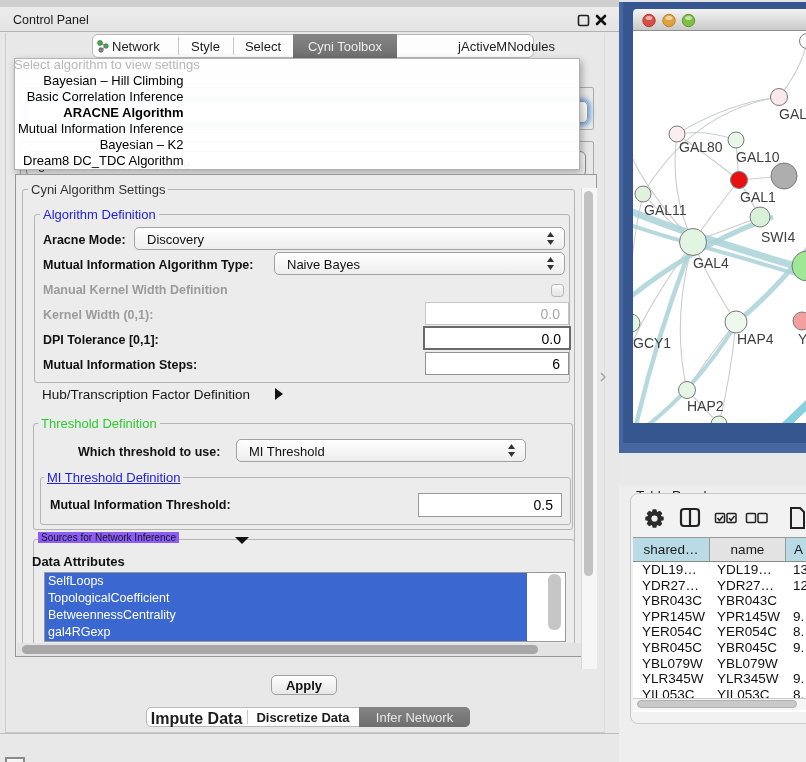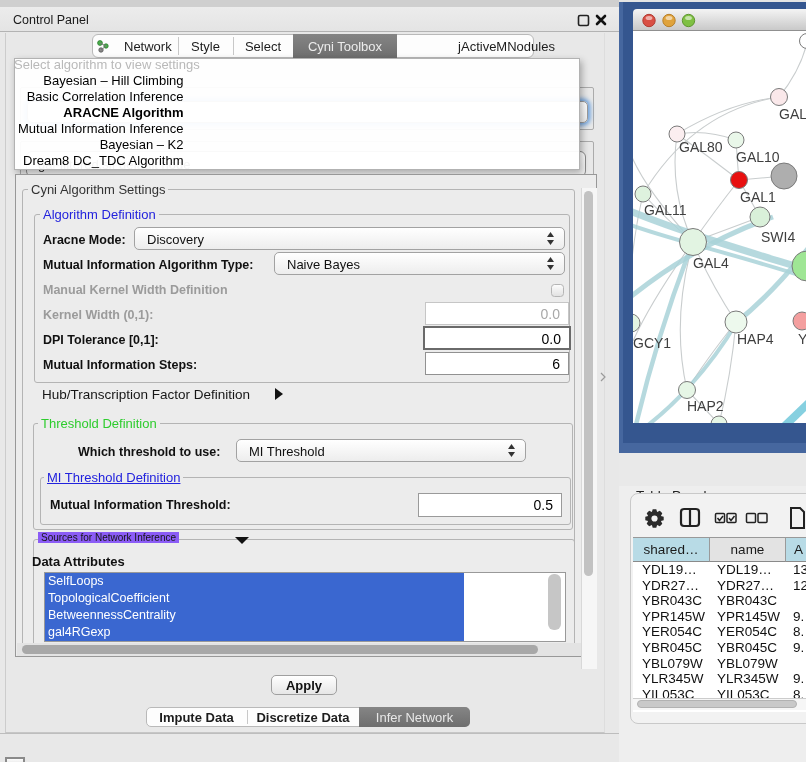--- a/index.html
+++ b/index.html
@@ -27,21 +27,21 @@
 <div class="abs" style="left:92px;top:34px;width:442px;height:24px;background:#fdfdfd;border:1px solid #b9b9b9;border-radius:6px;"></div>
 <div class="abs" style="left:178px;top:37px;width:1px;height:18px;background:#c8c8c8;"></div>
 <div class="abs" style="left:233px;top:37px;width:1px;height:18px;background:#c8c8c8;"></div>
 <div class="abs" style="left:293px;top:34px;width:104px;height:24px;background:linear-gradient(#858585,#6e6e6e);"></div>
 <svg class="abs" style="left:96px;top:39px;" width="14" height="14">
   <circle cx="4" cy="4" r="2.4" fill="#49b04c" stroke="#2c7a2e" stroke-width="0.8"></circle>
   <circle cx="10" cy="7" r="2.2" fill="#49b04c" stroke="#2c7a2e" stroke-width="0.8"></circle>
   <circle cx="5" cy="11" r="2.2" fill="#8a8a8a" stroke="#555" stroke-width="0.8"></circle>
   <path d="M4 4 L10 7 L5 11" stroke="#777" stroke-width="1" fill="none"></path>
 </svg>
-<div class="abs" style="left:112px;top:39px;font-size:13px;color:#1c1c1c;margin-left:12px;">Network</div>
+<div class="abs" style="left:112px;top:39px;font-size:13px;color:#1c1c1c;">Network</div>
 <div class="abs" style="left:178px;top:39px;width:55px;text-align:center;font-size:13px;color:#1c1c1c;">Style</div>
 <div class="abs" style="left:233px;top:39px;width:60px;text-align:center;font-size:13px;color:#1c1c1c;">Select</div>
 <div class="abs" style="left:293px;top:39px;width:104px;text-align:center;font-size:13px;color:#ececec;">Cyni Toolbox</div>
 <div class="abs" style="left:397px;top:39px;width:137px;text-align:center;font-size:13px;color:#1c1c1c;margin-left:41px;">jActiveMNodules</div>
 
 <div class="abs" style="left:20px;top:87px;width:574px;height:43px;border:1px solid #ababab;border-radius:2px;"></div>
 <div class="abs" style="left:27px;top:101px;width:561px;height:22px;background:linear-gradient(#ffffff,#eeeeee);border:1px solid #9a9a9a;border-radius:5px;box-shadow:0 0 4px 2.5px rgba(90,150,220,0.85);"></div>
 <div class="abs" style="left:20px;top:141px;width:574px;height:43px;border:1px solid #ababab;border-radius:2px;"></div>
 <div class="abs" style="left:26px;top:151px;width:560px;height:26px;background:linear-gradient(#ffffff,#ededed);border:1px solid #8a8a8a;border-radius:6px;"></div>
 <div class="abs" style="left:38px;top:157px;font-size:13px;color:#222;">gal-filtered.sif default node</div>
@@ -116,36 +116,36 @@
   <div class="abs" style="left:402px;top:318px;width:144px;height:24px;background:#fff;border:1px solid #9a9a9a;font-size:14px;color:#000;text-align:right;padding:3px 8px 0 0;">0.5</div>
 
   <div class="abs" style="left:17px;top:364px;width:542px;height:300px;border:1px solid #b4b4b4;border-radius:3px;"></div>
   <div class="abs" style="left:22px;top:357px;background:#8b5cf6;padding:0 3px;font-size:10px;color:#161616;">Sources for Network Inference</div>
   <svg class="abs" style="left:218px;top:361px;" width="16" height="9">
       <path d="M1 1 L15 1 L8 8 Z" fill="#111"></path>
     </svg>
   <div class="abs b" style="left:16px;top:379px;font-size:13px;color:#111;">Data Attributes</div>
 
   <div class="abs" style="left:28px;top:397px;width:522px;height:70px;background:#fff;border:1px solid #999;"></div>
-  <div class="abs" style="left:29px;top:398px;width:419px;height:68px;background:#3a67d0;color:#fff;font-size:12.5px;line-height:17px;padding-left:3px;">SelfLoops<br>TopologicalCoefficient<br>BetweennessCentrality<br>gal4RGexp</div>
+  <div class="abs" style="left:29px;top:398px;width:482px;height:68px;background:#3a67d0;color:#fff;font-size:12.5px;line-height:17px;padding-left:3px;">SelfLoops<br>TopologicalCoefficient<br>BetweennessCentrality<br>gal4RGexp</div>
   <div class="abs" style="left:532px;top:399px;width:13px;height:56px;background:#c6c6c6;border-radius:6px;"></div>
 
   <div class="abs" style="left:1px;top:468px;width:564px;height:13px;background:#e3e3e3;"></div>
   <div class="abs" style="left:6px;top:470px;width:516px;height:9px;background:#a8a8a8;border-radius:4.5px;"></div>
 </div>
 
 <div class="abs" style="left:581px;top:188px;width:16px;height:481px;background:#f6f6f6;border-left:1px solid #d8d8d8;"></div>
 <div class="abs" style="left:584px;top:191px;width:9px;height:385px;background:#c2c2c2;border-radius:4.5px;"></div>
 
 <div class="abs" style="left:271px;top:675px;width:66px;height:20px;background:linear-gradient(#ffffff,#e6e6e6);border:1px solid #9f9f9f;border-radius:5px;text-align:center;font-size:13px;font-weight:bold;color:#111;padding-top:2px;">Apply</div>
 
 <div class="abs" style="left:146px;top:707px;width:324px;height:20px;background:#fdfdfd;border:1px solid #b9b9b9;border-radius:5px;"></div>
 <div class="abs" style="left:247px;top:710px;width:1px;height:14px;background:#c8c8c8;"></div>
 <div class="abs" style="left:359px;top:707px;width:111px;height:20px;background:linear-gradient(#858585,#6e6e6e);border-radius:0 5px 5px 0;"></div>
-<div class="abs b" style="left:146px;top:710px;width:101px;text-align:center;font-size:13px;color:#1c1c1c;">Impute Data</div>
+<div class="abs b" style="left:146px;top:710px;width:101px;text-align:center;font-size:16px;color:#1c1c1c;">Impute Data</div>
 <div class="abs b" style="left:247px;top:710px;width:112px;text-align:center;font-size:13px;color:#1c1c1c;">Discretize Data</div>
 <div class="abs" style="left:359px;top:710px;width:111px;text-align:center;font-size:13px;color:#e8e8e8;">Infer Network</div>
 
 <svg class="abs" style="left:599px;top:372px;" width="8" height="10">
     <path d="M2 1 L6 5 L2 9" stroke="#9a9a9a" stroke-width="1.2" fill="none"></path>
   </svg>
 
 <div class="abs" style="left:5px;top:757px;width:20px;height:10px;background:linear-gradient(#fdfdfd,#e0e0e0);border:2px solid #8a8a8a;"></div>
 
 <div class="abs" style="left:619px;top:0;width:187px;height:2px;background:#e4e4e4;"></div>

